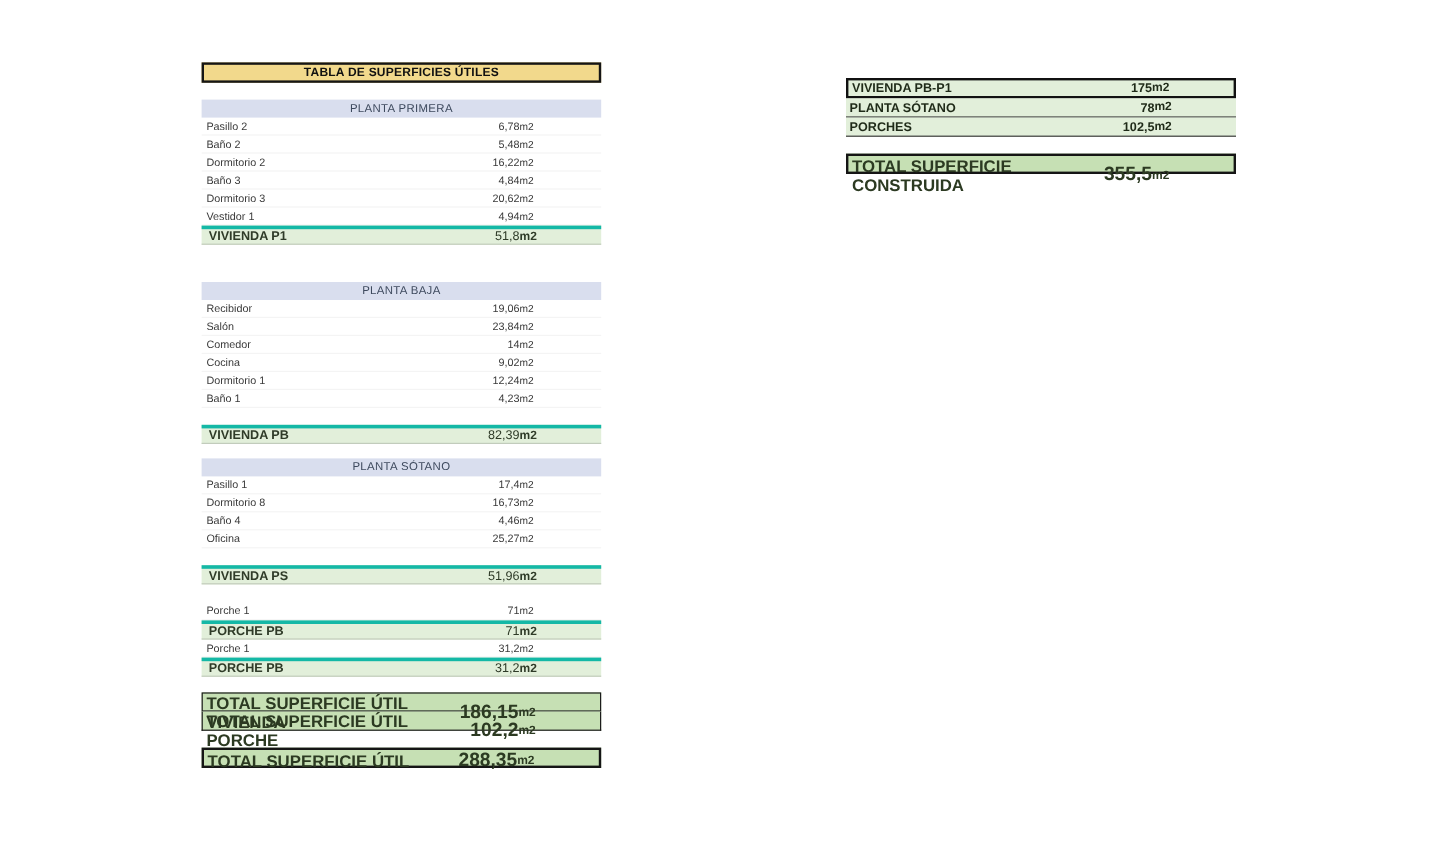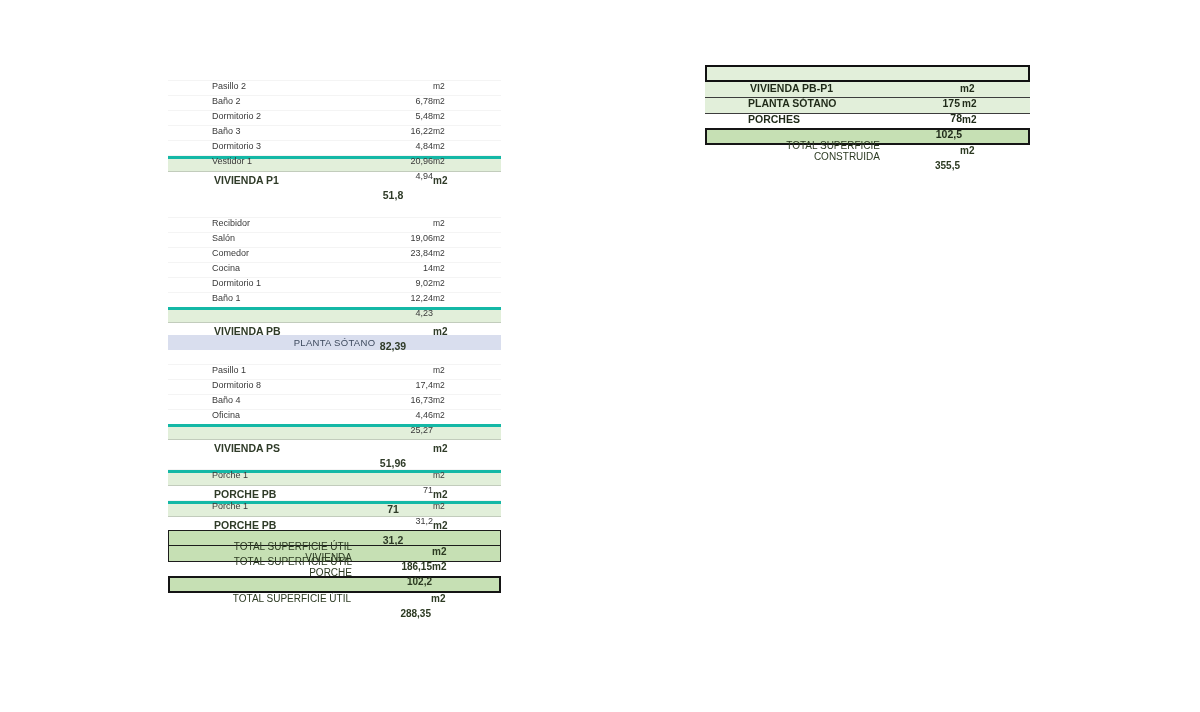--- a/index.html
+++ b/index.html
@@ -17,35 +17,35 @@
     font-size:10px; font-weight:bold; color:#111; letter-spacing:.2px;
   }
 
   .section-bar {
     height:15px; background:#d9deee;
     display:flex; align-items:center; justify-content:center;
     font-size:9.5px; color:#3e4a5e; letter-spacing:.3px;
   }
 
   .row { display:grid; grid-template-columns:1fr 80px 64px; align-items:center;
-         height:15px; padding-right:4px;padding-left:40px; }
+         height:15px; padding-right:4px; }
   .row .lbl { padding-left:4px; font-size:9px; color:#3a3a3a; }
-  .row .val { text-align:right; font-size:9px; color:#3a3a3a;margin-top:30px; }
+  .row .val { text-align:right; font-size:9px; color:#3a3a3a; }
   .row .unit{ font-size:8.5px; color:#3a3a3a; }
   .row.plain { border-bottom:1px solid #f4f4f4; }
 
   .row.subtotal { height:16px; background:#e2efda;
                   border-top:3px solid #14b8a6; border-bottom:1px solid #c2ccbc; }
   .row.subtotal .lbl { font-size:10.5px; font-weight:bold; color:#2f3b28; padding-left:6px; }
-  .row.subtotal .val { font-size:10.5px; font-weight:bold; color:#2f3b28;text-align:center; }
+  .row.subtotal .val { font-size:10.5px; font-weight:normal; color:#2f3b28; }
   .row.subtotal .unit{ font-size:10px;  font-weight:bold; color:#2f3b28; }
 
   .row.total { height:16px; background:#c6e0b4; border:1px solid #1c1c1c; }
-  .row.total .lbl { font-size:10px; font-weight:normal; color:#2c3a22; padding-left:3px;text-align:right; }
-  .row.total .val { font-size:10px; font-weight:bold; color:#2c3a22; }
+  .row.total .lbl { font-size:14px; font-weight:bold; color:#2c3a22; padding-left:3px; }
+  .row.total .val { font-size:16px; font-weight:bold; color:#2c3a22; }
   .row.total .unit{ font-size:10px; font-weight:bold; color:#2c3a22; }
 
   .totals-block .row.total + .row.total { border-top:none; }
 
   .row.grand { height:17px; background:#c6e0b4; border:2px solid #151515; }
 
   .row.built { height:16px; background:#e2efda; border-bottom:1px solid #3c3c3c; }
   .row.built .lbl { font-size:10.5px; font-weight:bold; color:#1f2a18; padding-left:3px; }
   .row.built .val { font-size:10.5px; font-weight:bold; color:#1f2a18; }
   .row.built .unit{ font-size:10px;  font-weight:bold; color:#1f2a18; }
@@ -53,22 +53,24 @@
 
   .gap14 { height:14px; } .gap15 { height:15px; } .gap31 { height:31px; }
   .gap12 { height:12px; } .gap13 { height:13px; }
 </style>
 </head>
 <body>
 
 <div class="canvas">
 
   <div class="table-col" id="useful-table">
-    <div class="gap14"></div>
-
+    <div class="table-title">TABLA DE SUPERFICIES ÚTILES</div>
+    <div class="gap14"></div>
+
+    <div class="section-bar">PLANTA PRIMERA</div>
     <div class="row plain">
       <span class="lbl">Pasillo 2</span>
       <span class="val">6,78</span>
       <span class="unit">m2</span>
     </div>
     <div class="row plain">
       <span class="lbl">Baño 2</span>
       <span class="val">5,48</span>
       <span class="unit">m2</span>
     </div>
@@ -77,36 +79,37 @@
       <span class="val">16,22</span>
       <span class="unit">m2</span>
     </div>
     <div class="row plain">
       <span class="lbl">Baño 3</span>
       <span class="val">4,84</span>
       <span class="unit">m2</span>
     </div>
     <div class="row plain">
       <span class="lbl">Dormitorio 3</span>
-      <span class="val">20,96</span>
+      <span class="val">20,62</span>
       <span class="unit">m2</span>
     </div>
     <div class="row plain">
       <span class="lbl">Vestidor 1</span>
       <span class="val">4,94</span>
       <span class="unit">m2</span>
     </div>
     <div class="row subtotal">
       <span class="lbl">VIVIENDA P1</span>
       <span class="val">51,8</span>
       <span class="unit">m2</span>
     </div>
 
     <div class="gap31"></div>
 
+    <div class="section-bar">PLANTA BAJA</div>
     <div class="row plain">
       <span class="lbl">Recibidor</span>
       <span class="val">19,06</span>
       <span class="unit">m2</span>
     </div>
     <div class="row plain">
       <span class="lbl">Salón</span>
       <span class="val">23,84</span>
       <span class="unit">m2</span>
     </div>

